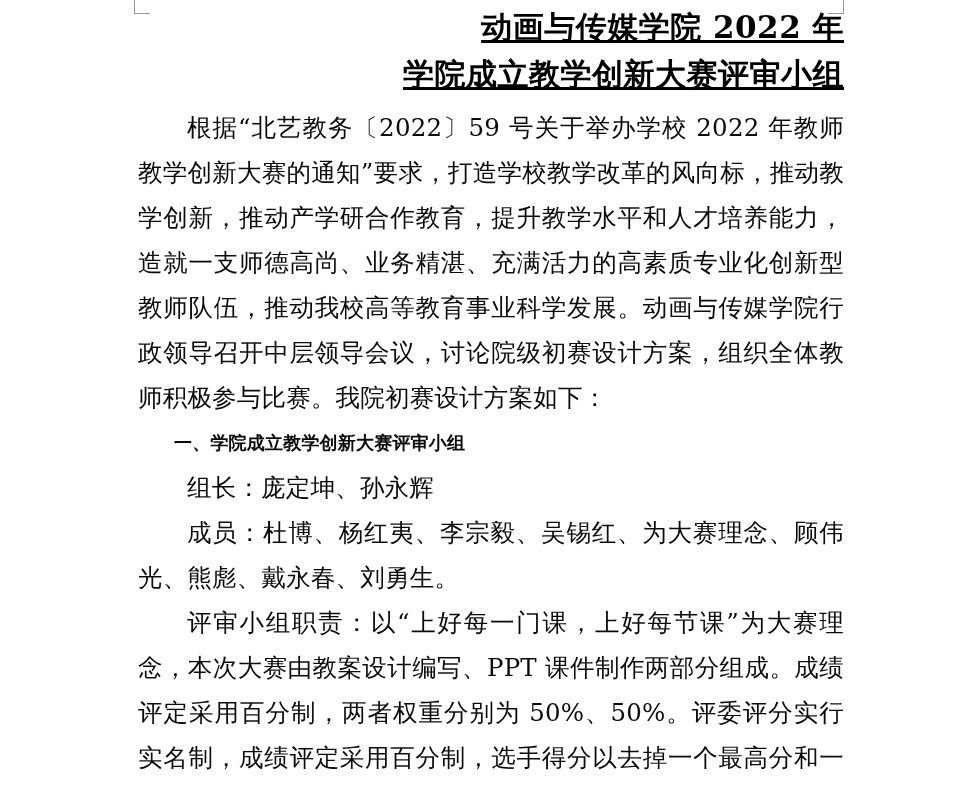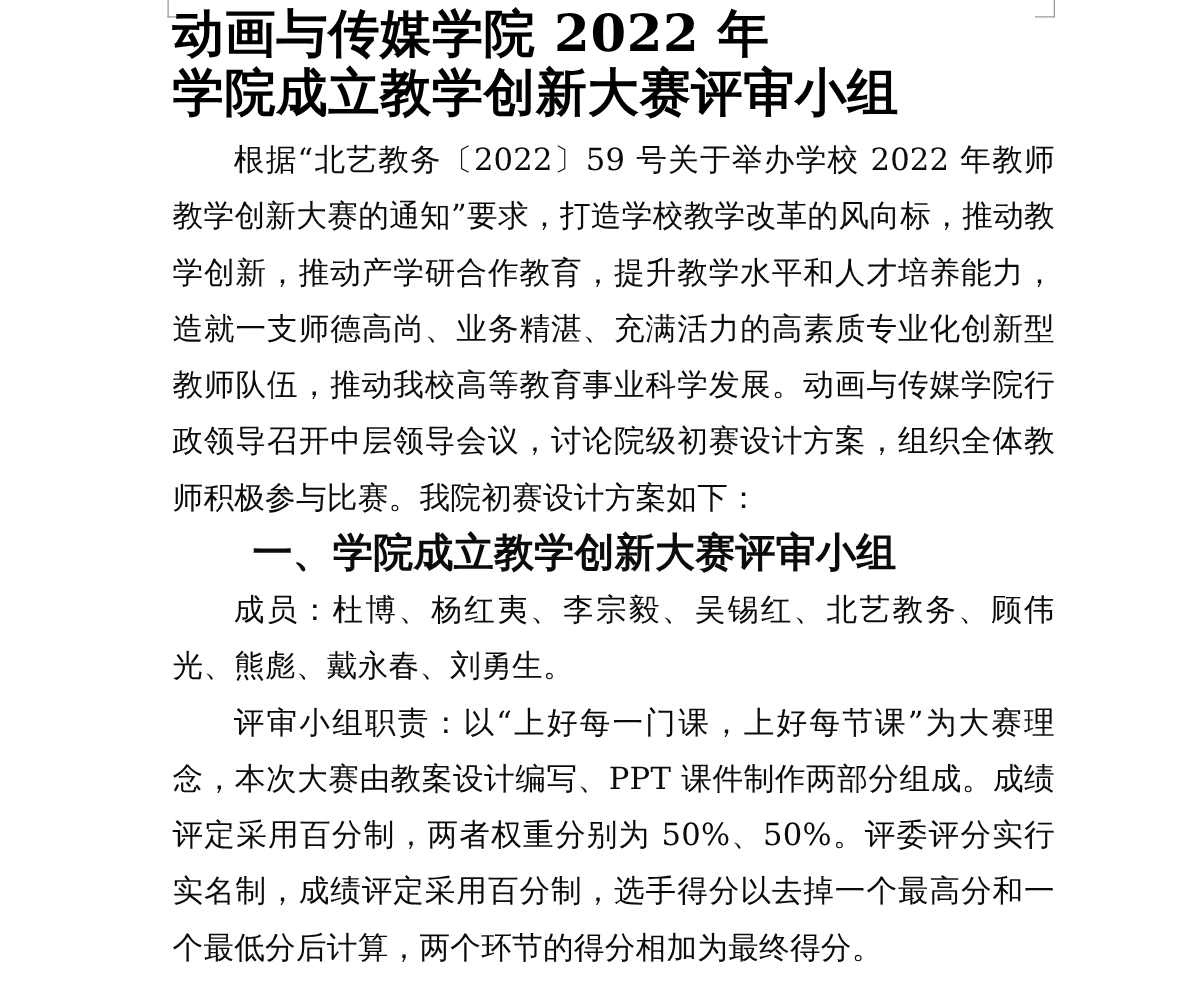--- a/index.html
+++ b/index.html
@@ -47,46 +47,47 @@
     border-top: 1px solid #9a9a9a;
     width: 16px;
   }
   .doc-body {
     position: absolute;
     left: 138px;
     top: 4px;
     width: 706px;
   }
   .doc-title {
-    text-align: left;
+    text-align: right;
     font-weight: bold;
-    font-size: 41px;
+    font-size: 31px;
     line-height: 47px;
     letter-spacing: 0.5px;
     margin: 0;
     color: #000;
+    text-decoration: underline;
   }
   .doc-title .line2 {
     display: block;
   }
   p.para {
     margin: 0;
     font-size: 24.5px;
     line-height: 45px;
     text-align: justify;
     text-justify: inter-ideograph;
     text-indent: 2em;
     letter-spacing: 0.2px;
   }
   p.para.first {
     margin-top: 7px;
   }
   h2.heading {
     margin: 0;
-    font-size: 32px;
+    font-size: 18px;
     line-height: 45px;
     font-weight: bold;
     text-indent: 2em;
     letter-spacing: 0.2px;
   }
 </style>
 </head>
 <body>
 
 <div class="page">
@@ -100,19 +101,20 @@
 
     <h1 class="doc-title">
       <span>动画与传媒学院 2022 年</span>
       <span class="line2">学院成立教学创新大赛评审小组</span>
     </h1>
 
     <p class="para first">根据“北艺教务〔2022〕59 号关于举办学校 2022 年教师教学创新大赛的通知”要求，打造学校教学改革的风向标，推动教学创新，推动产学研合作教育，提升教学水平和人才培养能力，造就一支师德高尚、业务精湛、充满活力的高素质专业化创新型教师队伍，推动我校高等教育事业科学发展。动画与传媒学院行政领导召开中层领导会议，讨论院级初赛设计方案，组织全体教师积极参与比赛。我院初赛设计方案如下：</p>
 
     <h2 class="heading">一、学院成立教学创新大赛评审小组</h2>
 
+    <p class="para">组长：庞定坤、孙永辉</p>
 
-    <p class="para">成员：杜博、杨红夷、李宗毅、吴锡红、北艺教务、顾伟光、熊彪、戴永春、刘勇生。</p>
+    <p class="para">成员：杜博、杨红夷、李宗毅、吴锡红、为大赛理念、顾伟光、熊彪、戴永春、刘勇生。</p>
 
     <p class="para">评审小组职责：以“上好每一门课，上好每节课”为大赛理念，本次大赛由教案设计编写、PPT 课件制作两部分组成。成绩评定采用百分制，两者权重分别为 50%、50%。评委评分实行实名制，成绩评定采用百分制，选手得分以去掉一个最高分和一个最低分后计算，两个环节的得分相加为最终得分。</p>
 
   </div>
 </div>
 
 </body></html>

